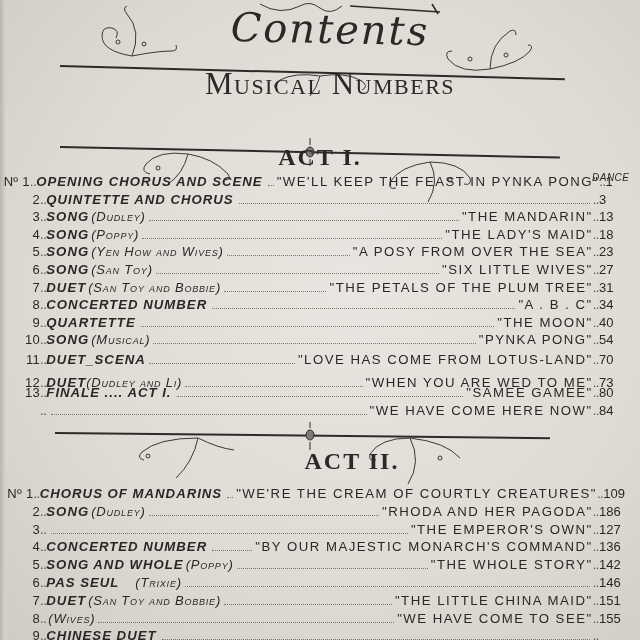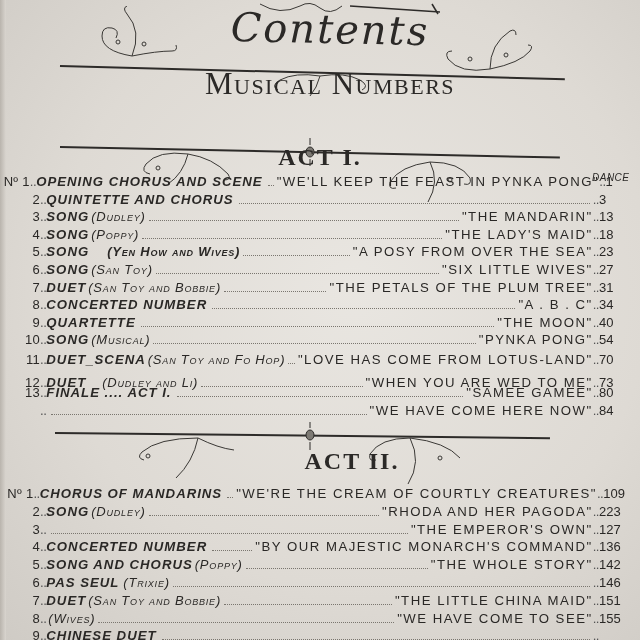--- a/index.html
+++ b/index.html
@@ -119,21 +119,21 @@
       <span class="perf" style="margin-left: 2px;">(Poppy)</span>
       <span class="fill"></span>
       <span class="song">"THE LADY'S MAID"</span>
       <span class="lead">..</span>
       <span class="pg">18</span>
     </div>
     <div class="row" style="top: 244.4px;">
       <span class="no">5</span>
       <span class="lead">..</span>
       <span class="kind">SONG</span>
-      <span class="perf" style="margin-left: 18px; font-weight: bold;">(Yen How and Wives)</span>
+      <span class="perf" style="margin-left: 2px;">(Yen How and Wives)</span>
       <span class="fill"></span>
       <span class="song">"A POSY FROM OVER THE SEA"</span>
       <span class="lead">..</span>
       <span class="pg">23</span>
     </div>
     <div class="row" style="top: 262px;">
       <span class="no">6</span>
       <span class="lead">..</span>
       <span class="kind">SONG</span>
       <span class="perf" style="margin-left: 2px;">(San Toy)</span>
@@ -179,31 +179,30 @@
       <span class="perf" style="margin-left: 2px;">(Musical)</span>
       <span class="fill"></span>
       <span class="song">"PYNKA PONG"</span>
       <span class="lead">..</span>
       <span class="pg">54</span>
     </div>
     <div class="row" style="top: 352px;">
       <span class="no">11</span>
       <span class="lead">..</span>
       <span class="kind">DUET_SCENA</span>
-      <span class="perf" style="margin-left: 2px;">(San Toy and Fo Hop)</span>
       <span class="fill"></span>
       <span class="song">"LOVE HAS COME FROM LOTUS-LAND"</span>
       <span class="lead">..</span>
       <span class="pg">70</span>
     </div>
     <div class="row" style="top: 375px;">
       <span class="no">12</span>
       <span class="lead">..</span>
       <span class="kind">DUET</span>
-      <span class="perf" style="margin-left: 16px;">(Dudley and Li)</span>
+      <span class="perf" style="margin-left: 0;">(Dudley and Li)</span>
       <span class="fill"></span>
       <span class="song">"WHEN YOU ARE WED TO ME"</span>
       <span class="lead">..</span>
       <span class="pg">73</span>
     </div>
     <div class="row" style="top: 385.2px;">
       <span class="no">13</span>
       <span class="lead">..</span>
       <span class="kind">FINALE .... ACT I.</span>
       <span class="perf" style="margin-left: 2px;"></span>
@@ -251,21 +250,21 @@
       <span class="pg">109</span>
     </div>
     <div class="row" style="top: 503.8px;">
       <span class="no">2</span>
       <span class="lead">..</span>
       <span class="kind">SONG</span>
       <span class="perf" style="margin-left: 2px;">(Dudley)</span>
       <span class="fill"></span>
       <span class="song">"RHODA AND HER PAGODA"</span>
       <span class="lead">..</span>
-      <span class="pg">223</span>
+      <span class="pg">186</span>
     </div>
     <div class="row" style="top: 521.6px;">
       <span class="no">3</span>
       <span class="lead">..</span>
       <span class="perf" style="margin-left: 2px;"></span>
       <span class="fill"></span>
       <span class="song">"THE EMPEROR'S OWN"</span>
       <span class="lead">..</span>
       <span class="pg">127</span>
     </div>
@@ -275,32 +274,32 @@
       <span class="kind">CONCERTED NUMBER</span>
       <span class="perf" style="margin-left: 2px;"></span>
       <span class="fill"></span>
       <span class="song">"BY OUR MAJESTIC MONARCH'S COMMAND"</span>
       <span class="lead">..</span>
       <span class="pg">136</span>
     </div>
     <div class="row" style="top: 557.2px;">
       <span class="no">5</span>
       <span class="lead">..</span>
-      <span class="kind">SONG AND CHORUS</span>
+      <span class="kind">SONG AND WHOLE</span>
       <span class="perf" style="margin-left: 2px;">(Poppy)</span>
       <span class="fill"></span>
       <span class="song">"THE WHOLE STORY"</span>
       <span class="lead">..</span>
       <span class="pg">142</span>
     </div>
     <div class="row" style="top: 575px;">
       <span class="no">6</span>
       <span class="lead">..</span>
       <span class="kind">PAS SEUL</span>
-      <span class="perf" style="margin-left: 4px;">(Trixie)</span>
+      <span class="perf" style="margin-left: 16px;">(Trixie)</span>
       <span class="fill"></span>
       <span class="song"></span>
       <span class="lead">..</span>
       <span class="pg">146</span>
     </div>
     <div class="row" style="top: 592.8px;">
       <span class="no">7</span>
       <span class="lead">..</span>
       <span class="kind">DUET</span>
       <span class="perf" style="margin-left: 2px;">(San Toy and Bobbie)</span>

